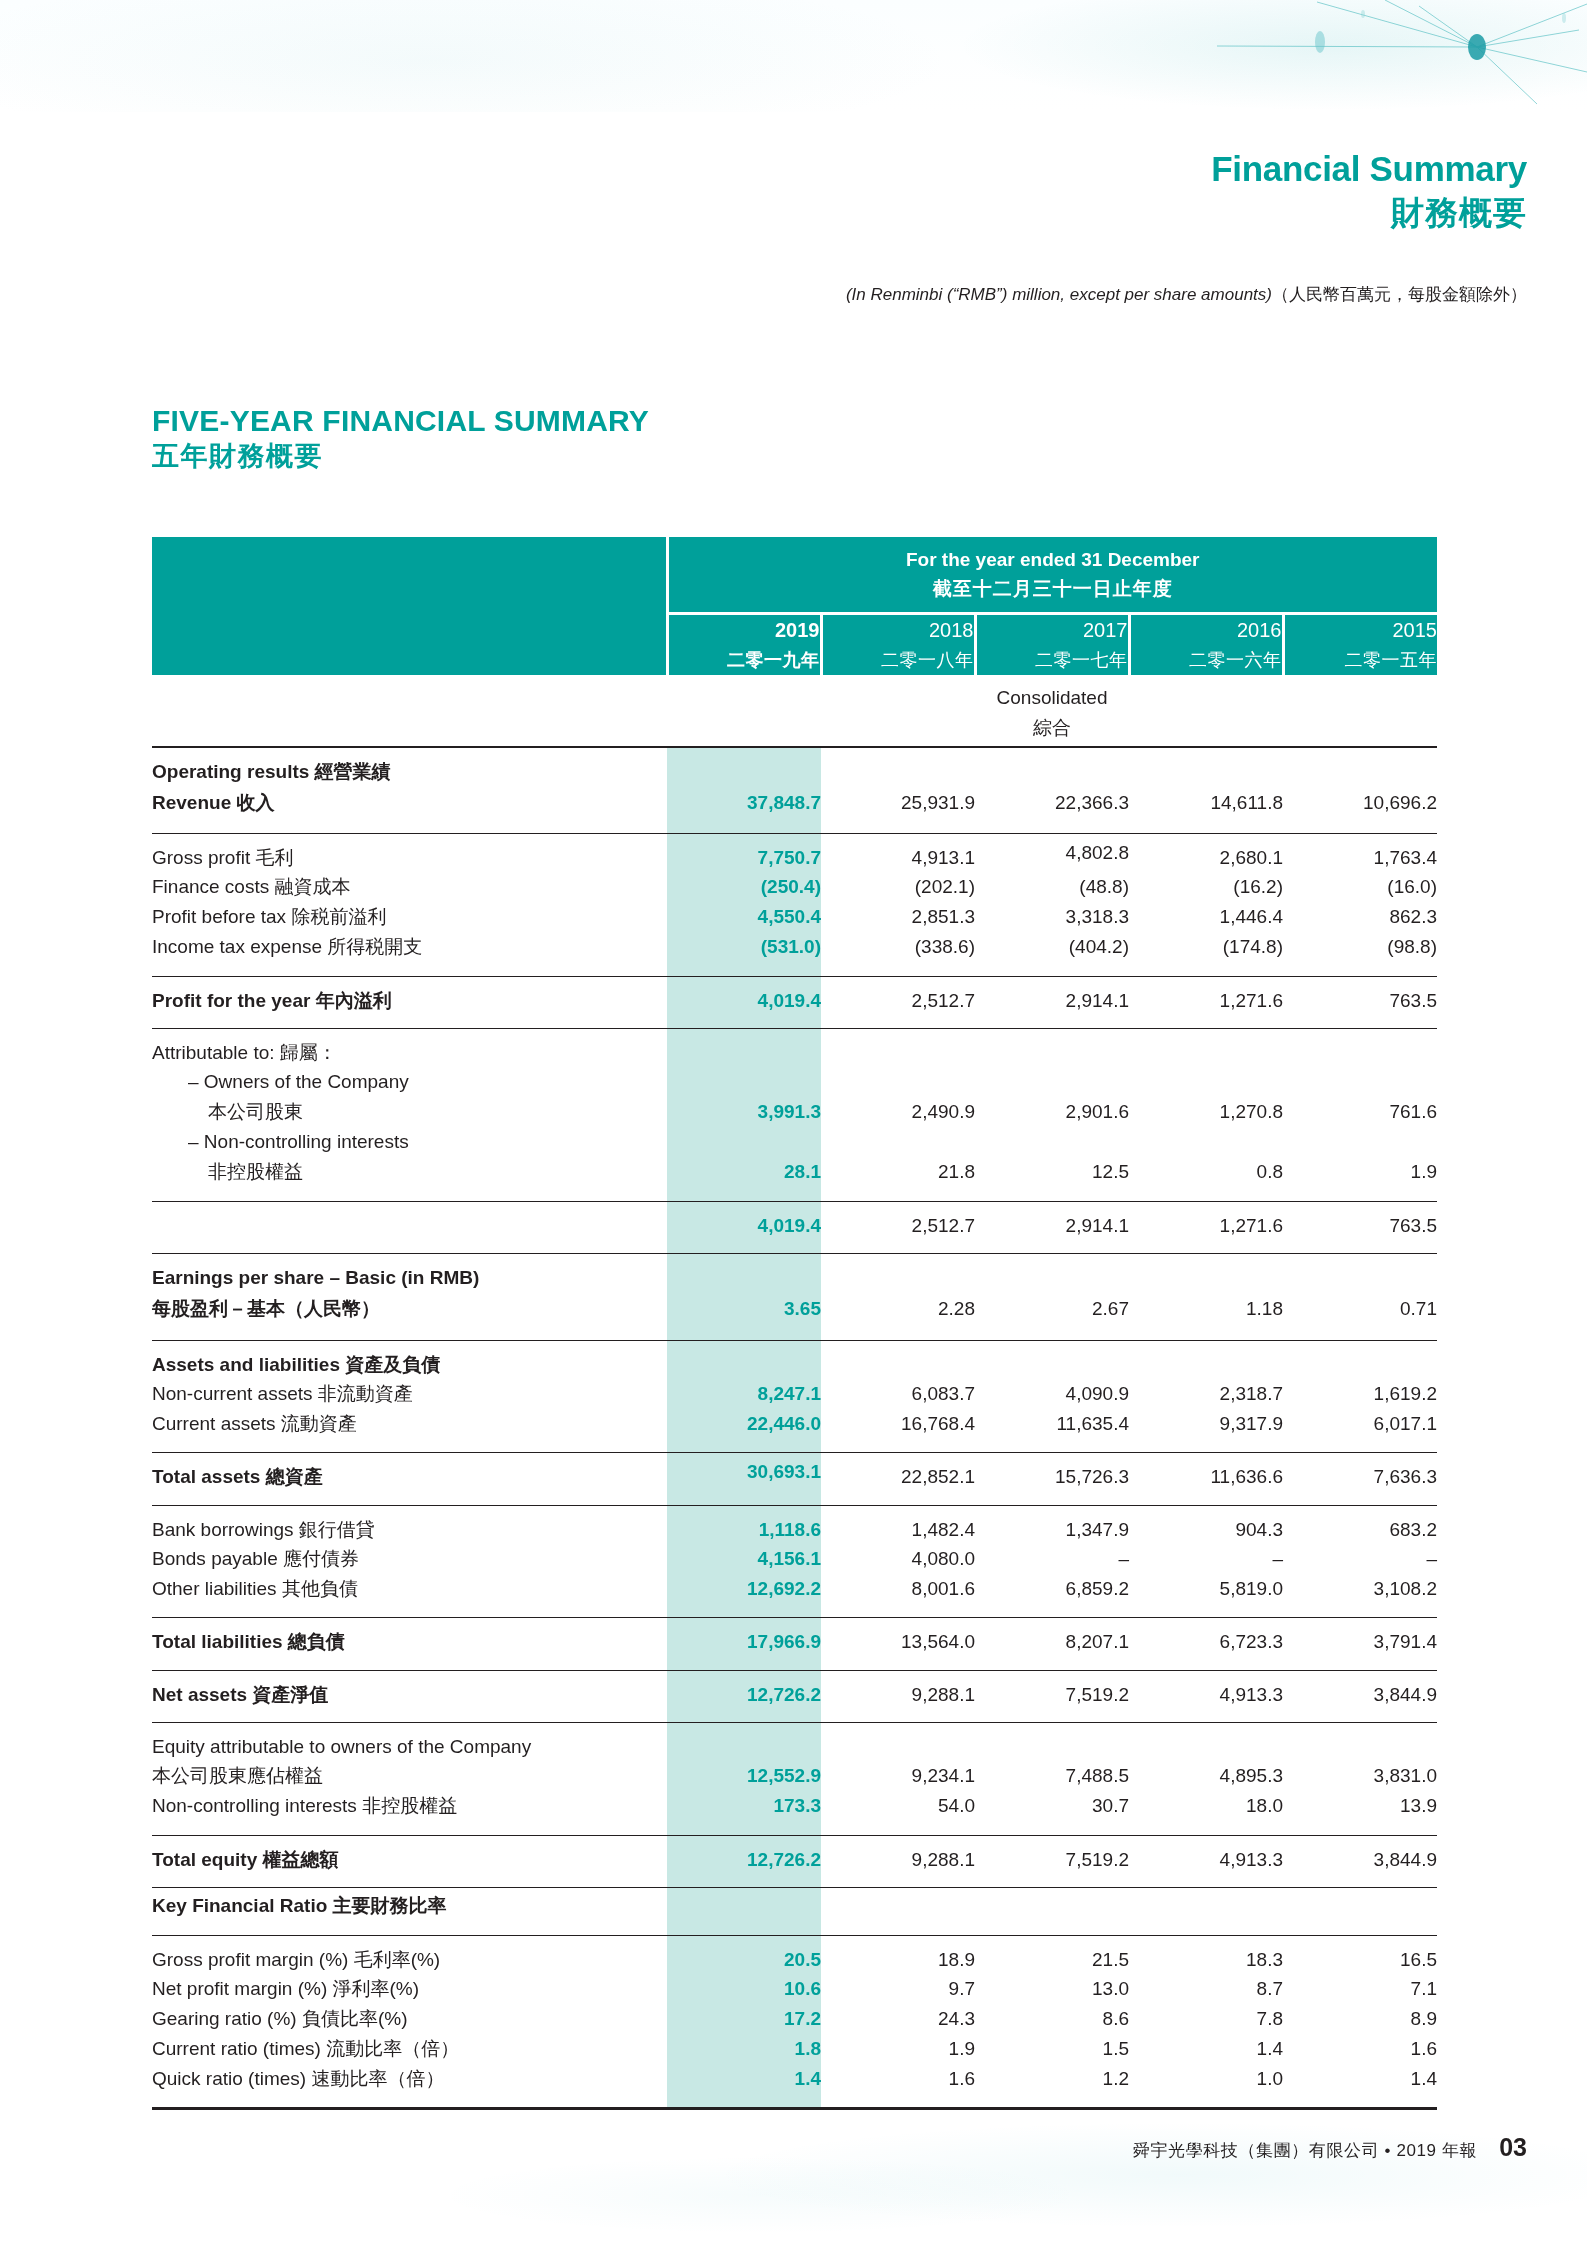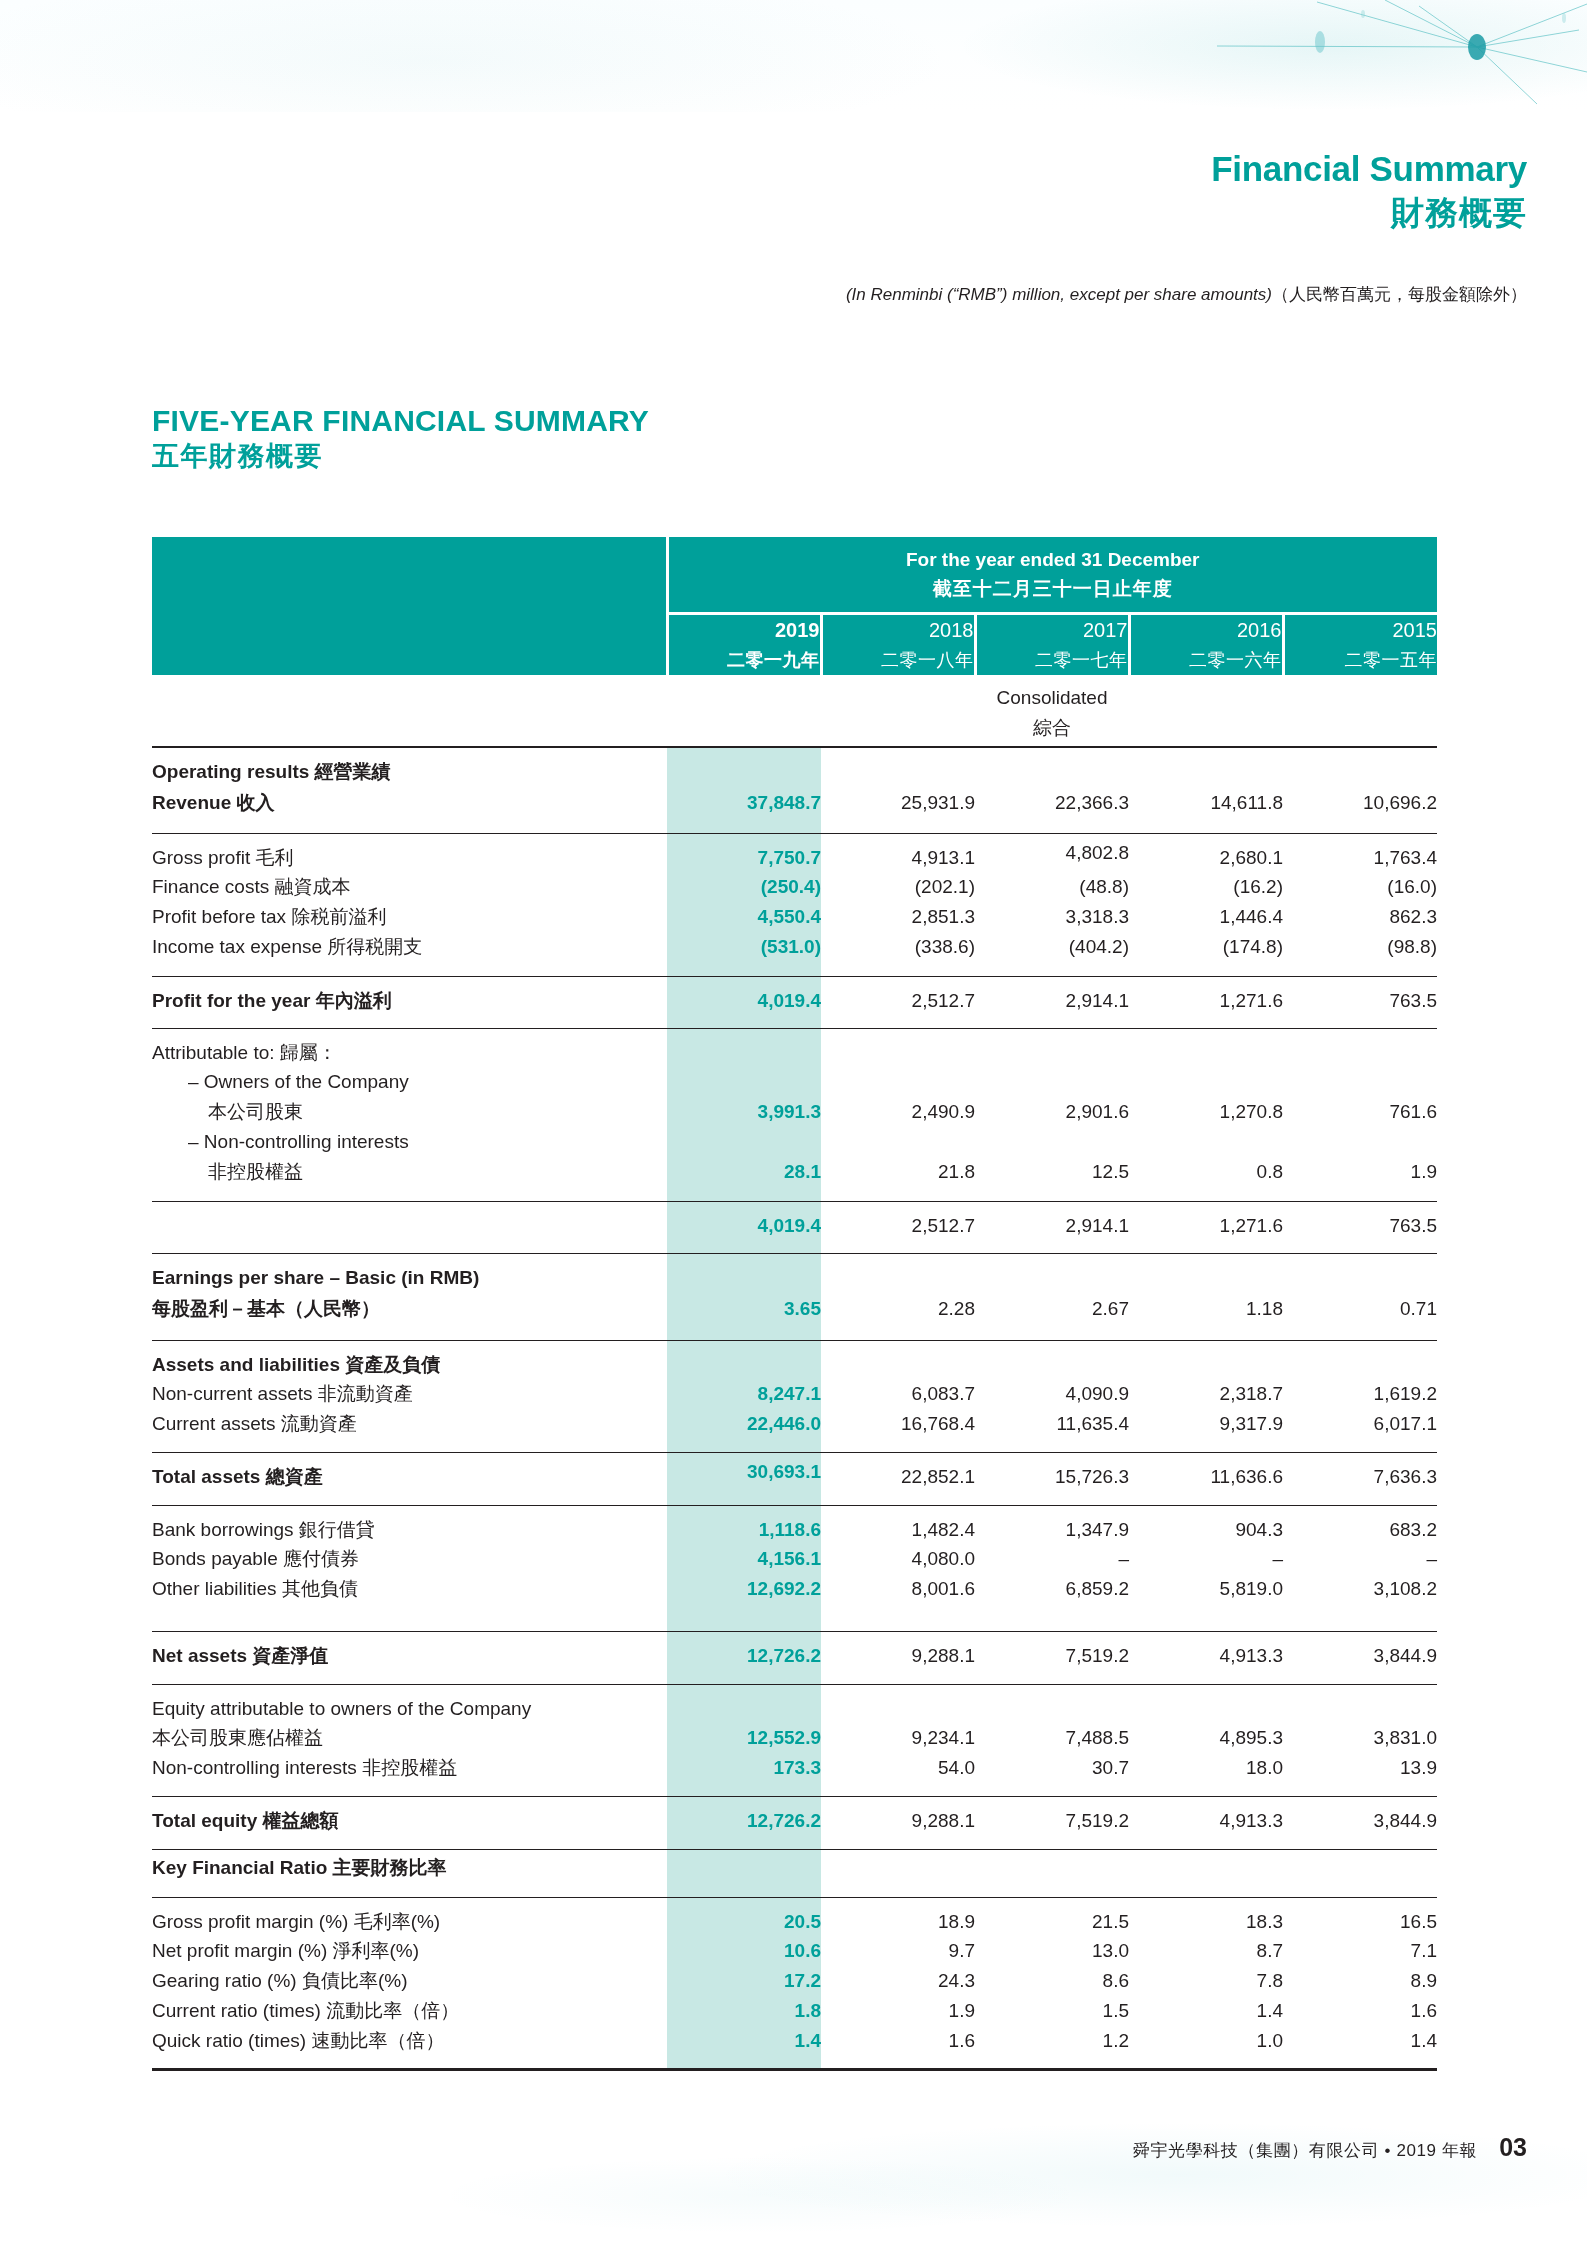--- a/index.html
+++ b/index.html
@@ -490,20 +490,28 @@
   </tr>
   <tr class="spacer">
     <td></td>
         <td class="cur"></td>
     <td></td>
         <td></td>
     <td></td>
         <td></td>
   </tr>
 
+  <tr class="rule-thin">
+    <td class="lbl bold cellpad" style="padding-top:10px">Total liabilities 總負債</td>
+    <td class="num cur" style="padding-top:10px">17,966.9</td>
+    <td class="num" style="padding-top:10px">13,564.0</td>
+    <td class="num" style="padding-top:10px">8,207.1</td>
+    <td class="num" style="padding-top:10px">6,723.3</td>
+    <td class="num" style="padding-top:10px">3,791.4</td>
+  </tr>
   <tr class="spacer">
     <td></td>
         <td class="cur"></td>
     <td></td>
         <td></td>
     <td></td>
         <td></td>
   </tr>
 
   <tr class="rule-thin">

